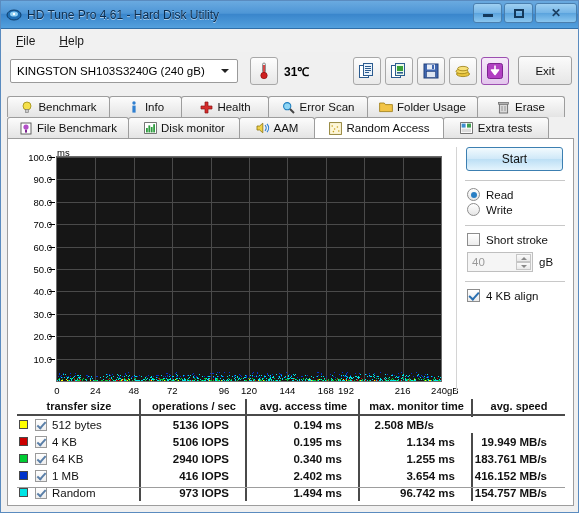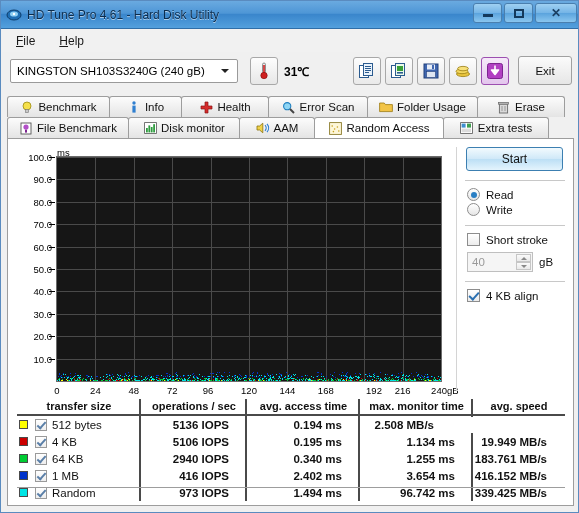--- a/index.html
+++ b/index.html
@@ -1843,25 +1843,25 @@
           <div class="dot" style="left: 156.2px; top: 218.9px; background: rgb(0, 229, 229);"></div>
           <div class="dot" style="left: 170.5px; top: 222.9px; background: rgb(0, 229, 229);"></div>
           <div class="dot" style="left: 84.6px; top: 222.9px; background: rgb(0, 229, 229);"></div>
           <div class="dot" style="left: 229.9px; top: 221px; background: rgb(0, 229, 229);"></div>
         </div>
       <div class="xlabels" id="xlabels">
           <div class="xlabel" style="left: 1px;">0</div>
           <div class="xlabel" style="left: 39.4px;">24</div>
           <div class="xlabel" style="left: 77.8px;">48</div>
           <div class="xlabel" style="left: 116.2px;">72</div>
-          <div class="xlabel" style="left: 152px;">96</div>
+          <div class="xlabel" style="left: 168px;">96</div>
           <div class="xlabel" style="left: 193px;">120</div>
           <div class="xlabel" style="left: 231.4px;">144</div>
           <div class="xlabel" style="left: 269.8px;">168</div>
-          <div class="xlabel" style="left: 318px;">192</div>
+          <div class="xlabel" style="left: 290px;">192</div>
           <div class="xlabel" style="left: 346.6px;">216</div>
           <div class="xlabel last" style="left: 385px;">240gB</div>
         </div>
     </div>
 
     <div class="side-sep"></div>
 
     <div class="side">
       <div class="start-btn">
         <span>Start</span>
@@ -1961,20 +1961,20 @@
           </div>
           <div class="trow">
             <div class="td c0">
               <span class="swatch" style="background: rgb(0, 229, 229);"></span>
               <span class="row-check"></span>
               <span>Random</span>
             </div>
             <div class="td num c1">973 IOPS</div>
             <div class="td num c2">1.494 ms</div>
             <div class="td num c3">96.742 ms</div>
-            <div class="td num c4">339.425 MB/s</div>
+            <div class="td num c4">154.757 MB/s</div>
           </div>
         </div>
     </div>
     <div class="table-bottom"></div>
 
   </div>
 </div>
 
 </body></html>

